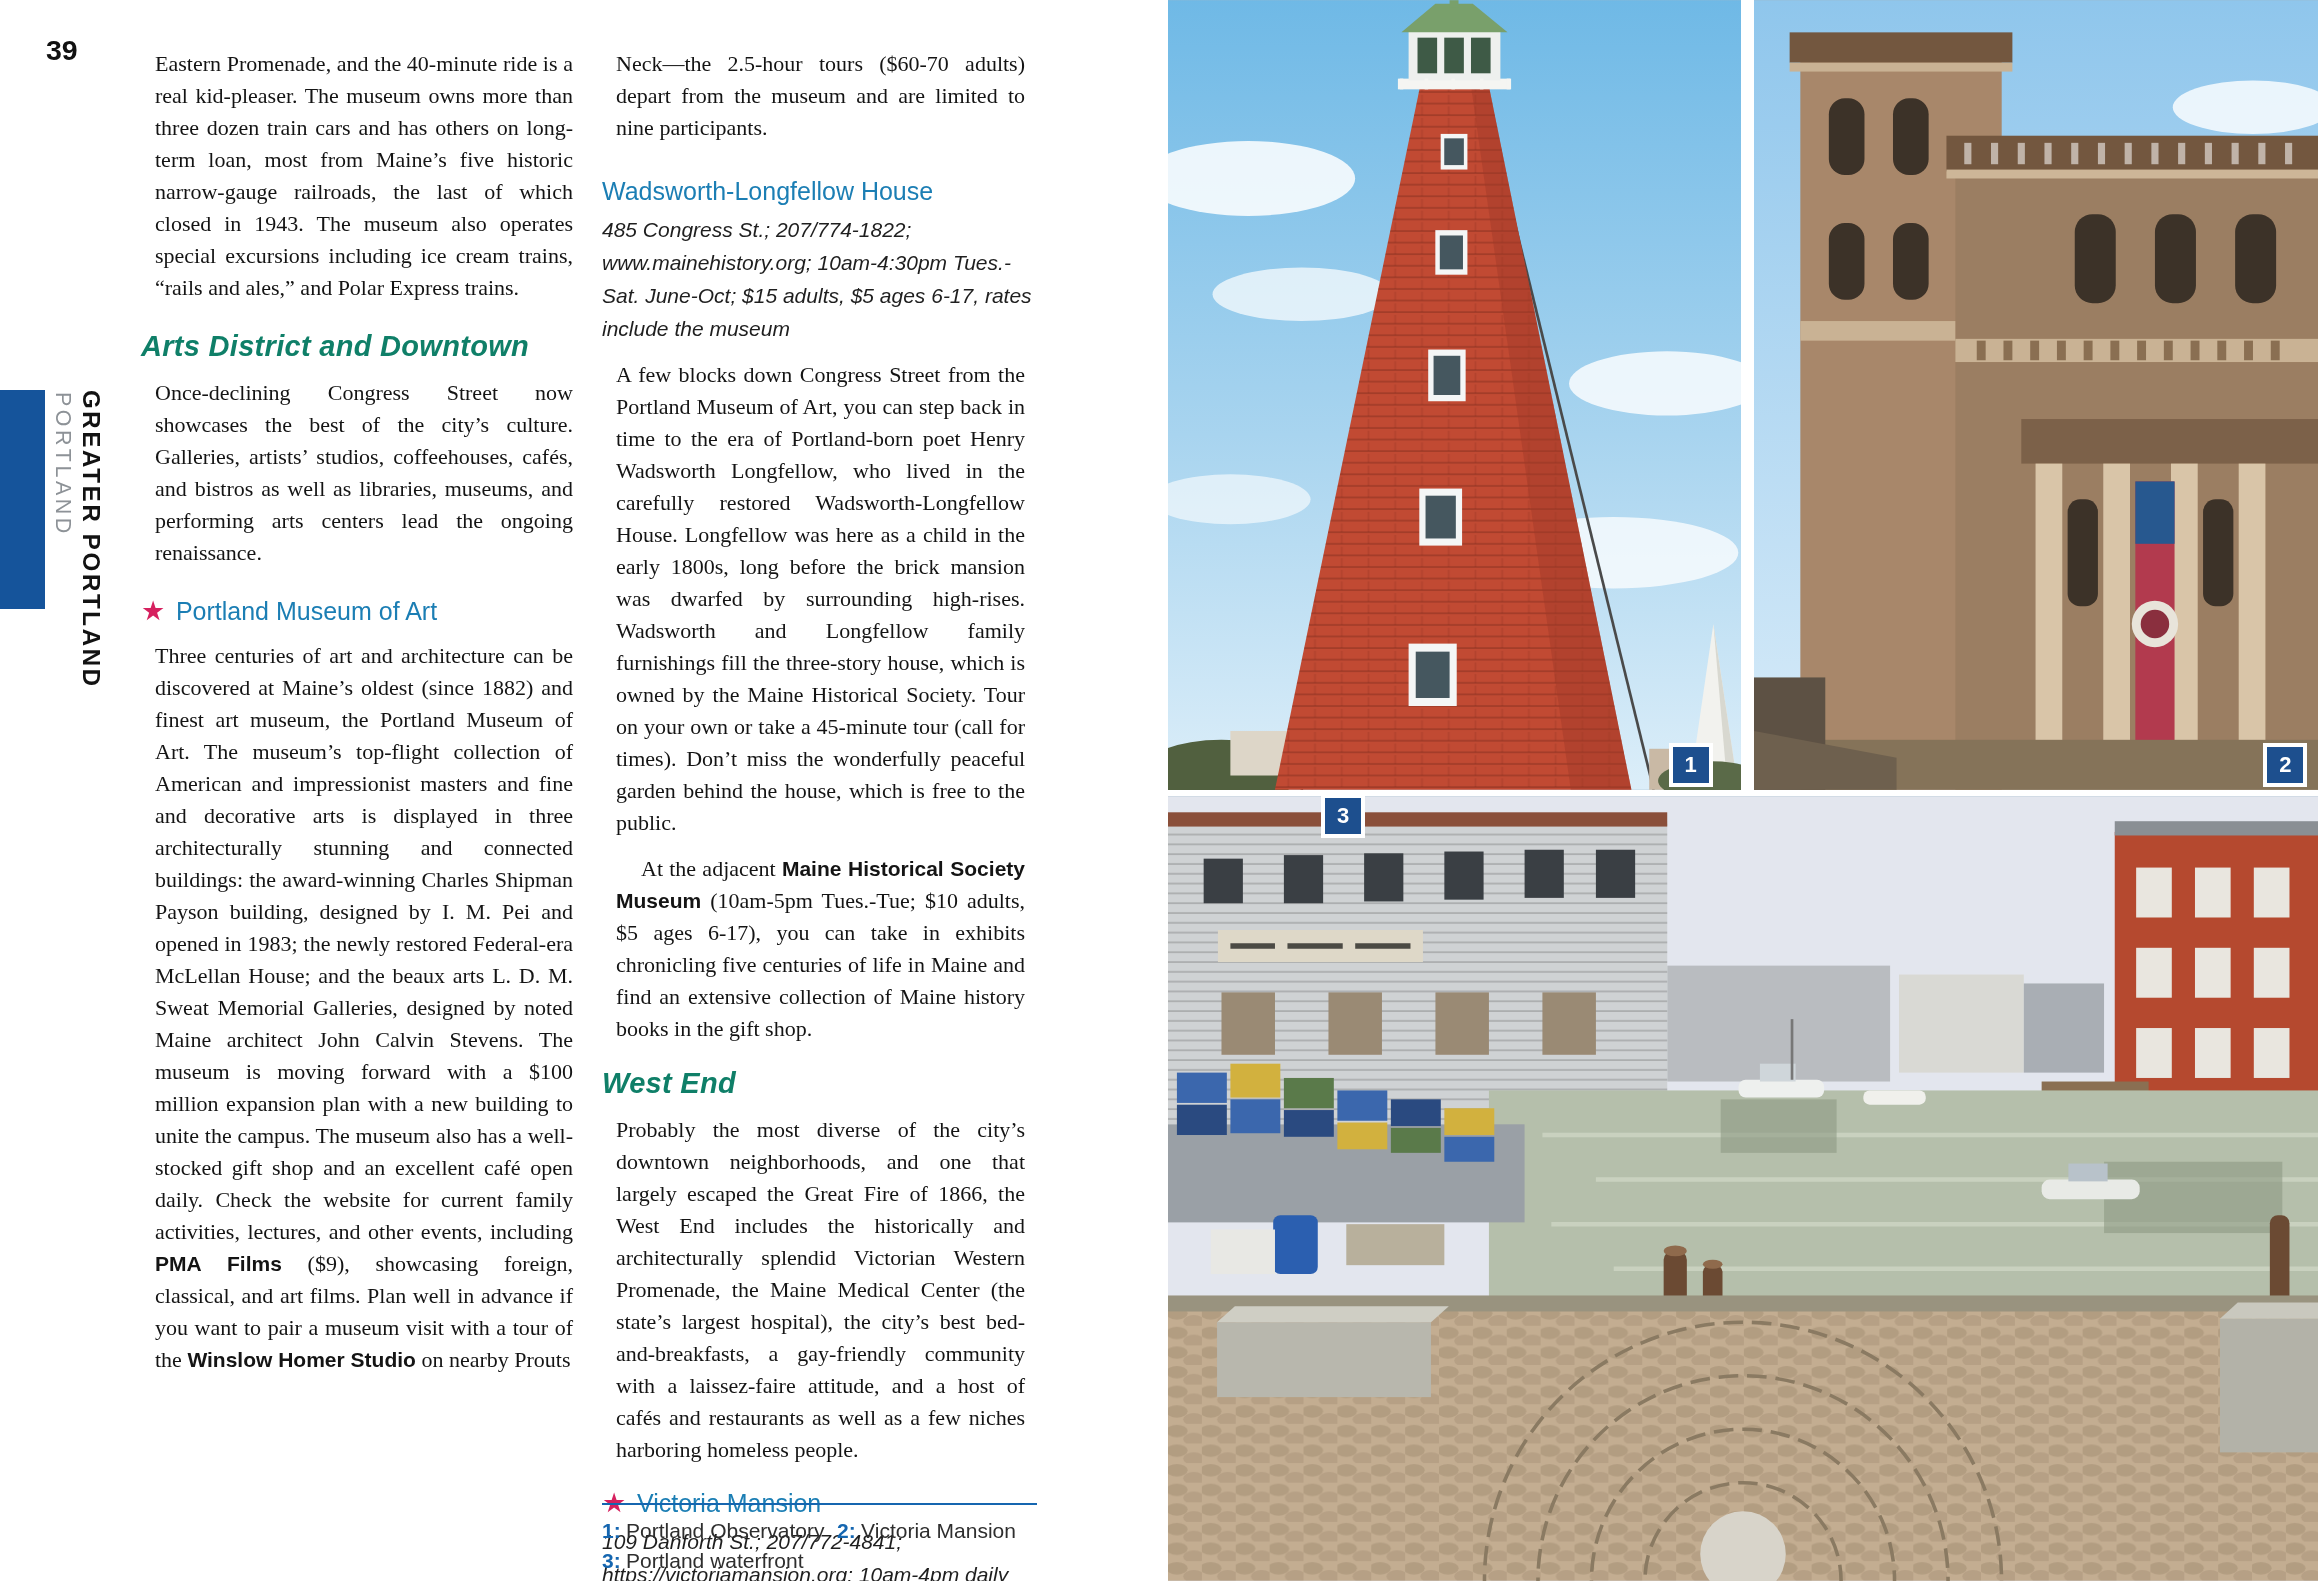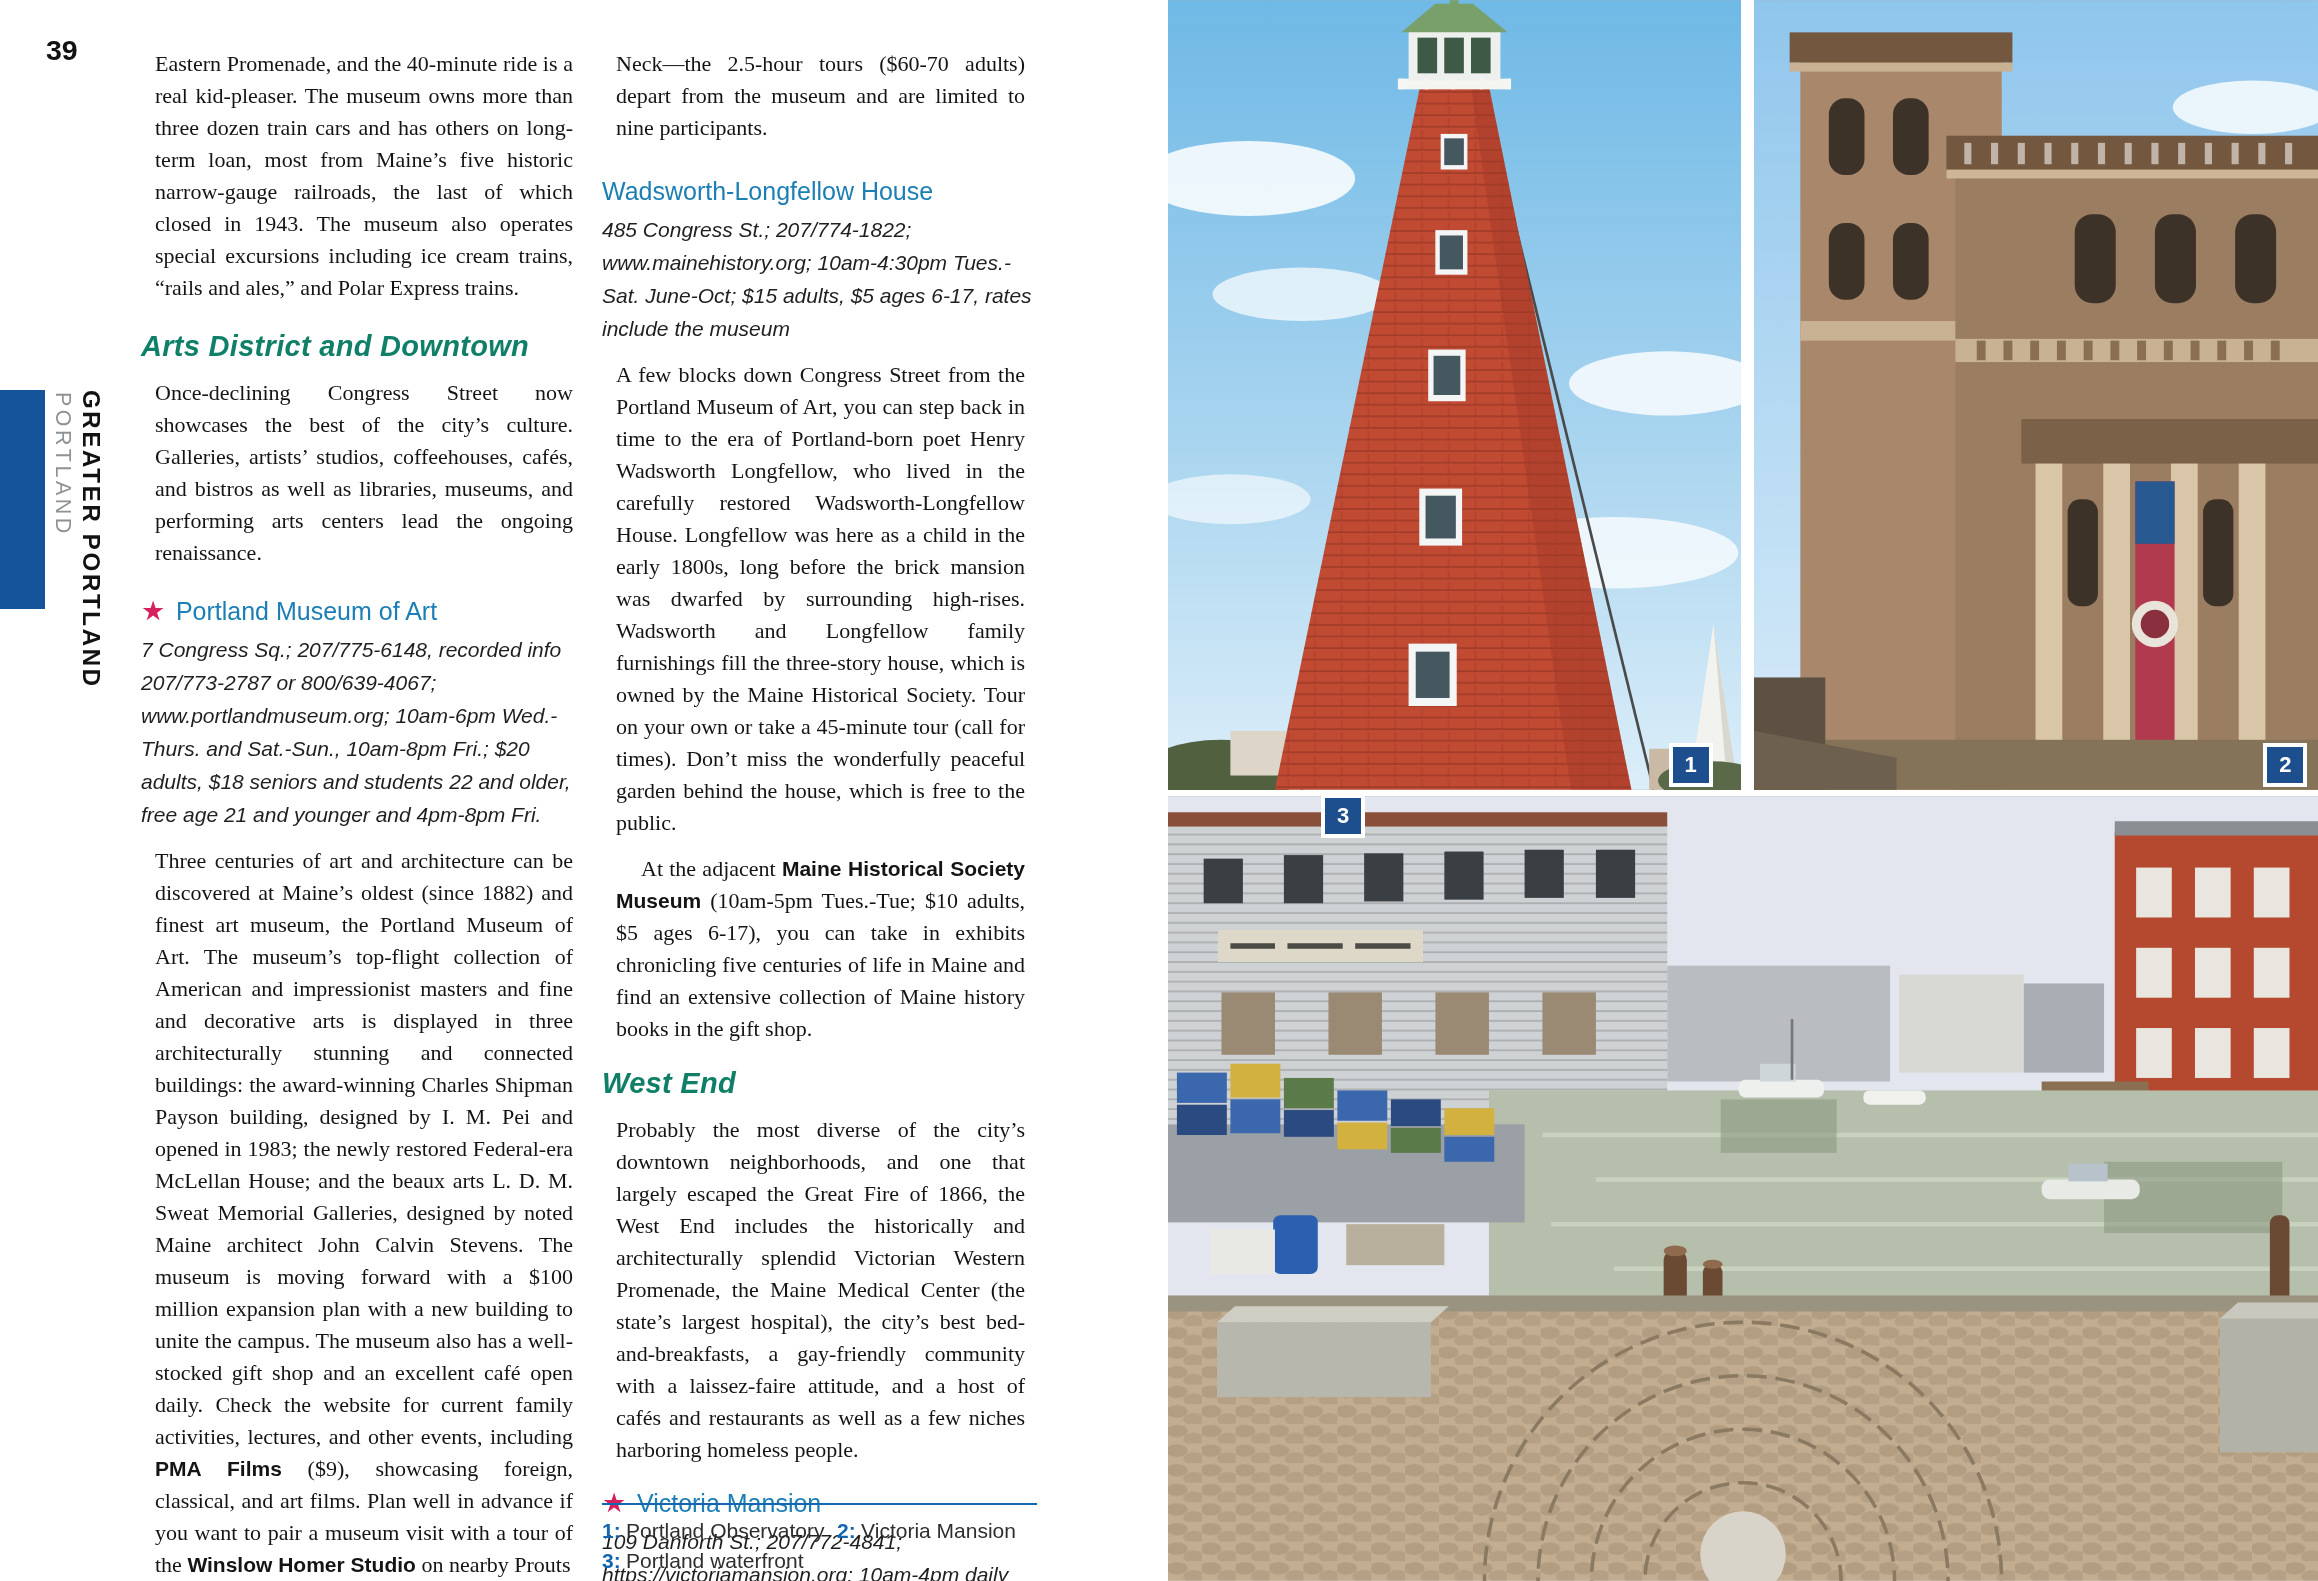--- a/index.html
+++ b/index.html
@@ -66,21 +66,20 @@
   <div class="col col1">
     <p class="serif-p">Eastern Promenade, and the 40-minute ride is a real kid-pleaser. The museum owns more than three dozen train cars and has others on long-term loan, most from Maine’s five historic narrow-gauge railroads, the last of which closed in 1943. The museum also operates special excursions including ice cream trains, “rails and ales,” and Polar Express trains.</p>
 
     <div class="h-section">Arts District and Downtown</div>
     <p class="serif-p">Once-declining Congress Street now showcases the best of the city’s culture. Galleries, artists’ studios, coffeehouses, cafés, and bistros as well as libraries, museums, and performing arts centers lead the ongoing renaissance.</p>
 
     <div class="h-sight">
       <span class="star">★</span>
       <span>Portland Museum of Art</span>
     </div>
-    <p class="info">7 Congress Sq.; 207/775-6148, recorded info 207/773-2787 or 800/639-4067; www.portlandmuseum.org; 10am-6pm Wed.-Thurs. and Sat.-Sun., 10am-8pm Fri.; $20 adults, $18 seniors and students 22 and older, free age 21 and younger and 4pm-8pm Fri.</p>
     <p class="serif-p"><span>Three centuries of art and architecture can be discovered at Maine’s oldest (since 1882) and finest art museum, the Portland Museum of Art. The museum’s top-flight collection of American and impressionist masters and fine and decorative arts is displayed in three architecturally stunning and connected buildings: the award-winning Charles Shipman Payson building, designed by I. M. Pei and opened in 1983; the newly restored Federal-era McLellan House; and the beaux arts L. D. M. Sweat Memorial Galleries, designed by noted Maine architect John Calvin Stevens. The museum is moving forward with a $100 million expansion plan with a new building to unite the campus. The museum also has a well-stocked gift shop and an excellent café open daily. Check the website for current family activities, lectures, and other events, including </span><span class="bold-inline">PMA Films</span><span> ($9), showcasing foreign, classical, and art films. Plan well in advance if you want to pair a museum visit with a tour of the </span><span class="bold-inline">Winslow Homer Studio</span><span> on nearby Prouts</span></p>
   </div>
 
   <div class="col col2">
     <p class="serif-p">Neck—the 2.5-hour tours ($60-70 adults) depart from the museum and are limited to nine participants.</p>
 
     <div class="h-sight" style="margin-top:32px;">Wadsworth-Longfellow House</div>
     <p class="info">485 Congress St.; 207/774-1822; www.mainehistory.org; 10am-4:30pm Tues.-Sat. June-Oct; $15 adults, $5 ages 6-17, rates include the museum</p>
     <p class="serif-p">A few blocks down Congress Street from the Portland Museum of Art, you can step back in time to the era of Portland-born poet Henry Wadsworth Longfellow, who lived in the carefully restored Wadsworth-Longfellow House. Longfellow was here as a child in the early 1800s, long before the brick mansion was dwarfed by surrounding high-rises. Wadsworth and Longfellow family furnishings fill the three-story house, which is owned by the Maine Historical Society. Tour on your own or take a 45-minute tour (call for times). Don’t miss the wonderfully peaceful garden behind the house, which is free to the public.</p>
     <p class="serif-p indent"><span>At the adjacent </span><span class="bold-inline">Maine Historical Society Museum</span><span> (10am-5pm Tues.-Tue; $10 adults, $5 ages 6-17), you can take in exhibits chronicling five centuries of life in Maine and find an extensive collection of Maine history books in the gift shop.</span></p>

